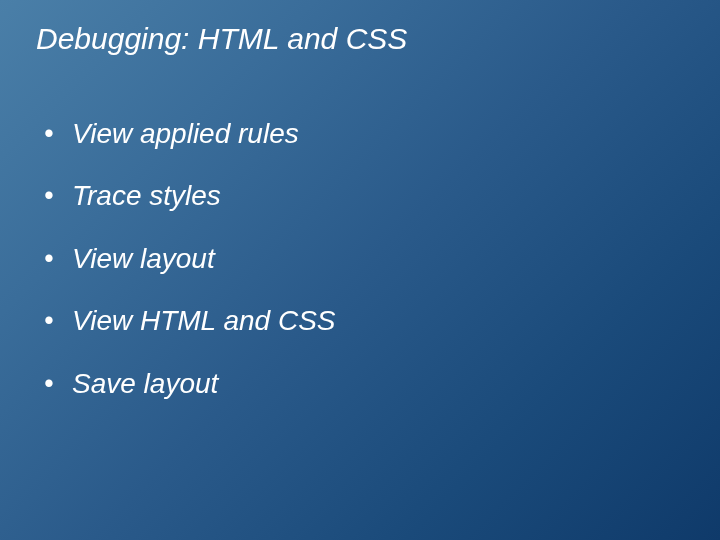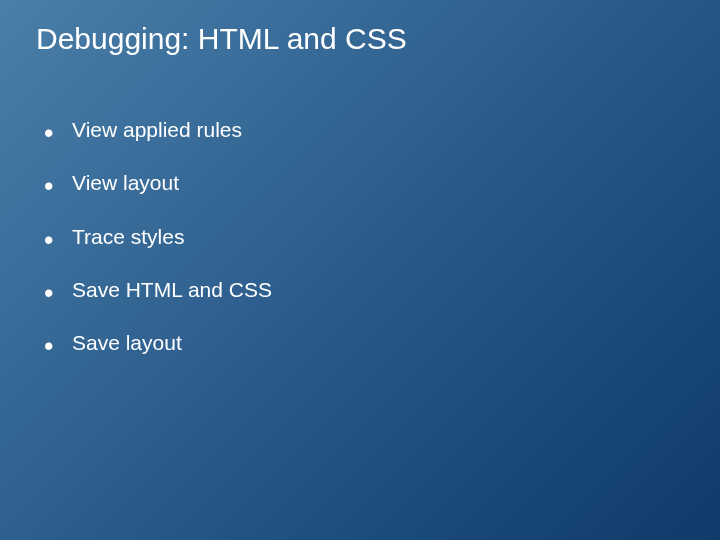--- a/index.html
+++ b/index.html
@@ -13,51 +13,52 @@
       background: linear-gradient(135deg, #4a7fa8 0%, #3a6d9a 25%, #2a5a8a 50%, #1a4a7a 75%, #0f3a6a 100%);
       font-family: Arial, Helvetica, sans-serif;
       color: #ffffff;
       overflow: hidden;
       position: relative;
     }
     .slide {
       padding: 22px 30px;
       width: 100%;
       height: 100%;
+      font-style: italic;
     }
     .title {
       font-size: 30px;
       font-weight: normal;
       margin-bottom: 60px;
       padding-left: 6px;
     }
     .bullet-list {
       list-style: none;
       padding-left: 14px;
     }
     .bullet-item {
-      font-size: 21px;
+      font-size: 28px;
       line-height: 1.3;
       margin-bottom: 26px;
       position: relative;
       padding-left: 28px;
     }
     .bullet-item::before {
       content: "•";
       position: absolute;
       left: 0;
       top: 0;
       font-size: 27px;
     }
   </style>
 </head>
 <body>
 
 <div class="slide">
   <h1 class="title">Debugging: HTML and CSS</h1>
   <ul class="bullet-list">
     <li class="bullet-item">View applied rules</li>
+    <li class="bullet-item">Trace styles</li>
     <li class="bullet-item">View layout</li>
-    <li class="bullet-item">Trace styles</li>
-    <li class="bullet-item">Save HTML and CSS</li>
+    <li class="bullet-item">View HTML and CSS</li>
     <li class="bullet-item">Save layout</li>
   </ul>
 </div>
 
 </body></html>

